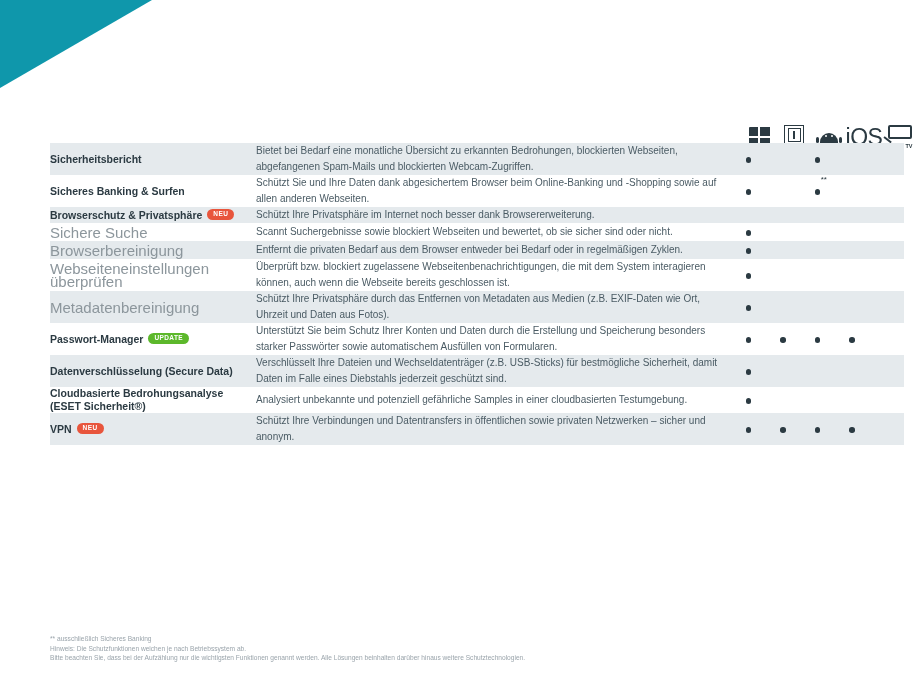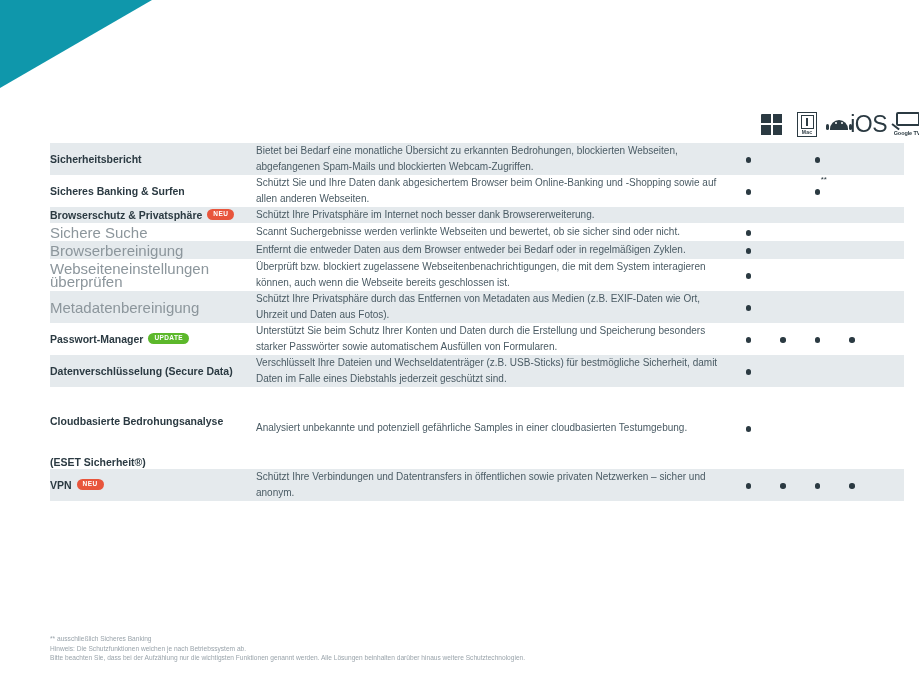--- a/index.html
+++ b/index.html
@@ -38,26 +38,26 @@
   
   #platform-header {
     position: absolute;
     left: 50px;
     top: 102px;
     width: 819px;
     height: 38px;
   }
   .plat-col {
     position: absolute;
-    top: 3px;
+    top: 16px;
     width: 46px;
     height: 38px;
     display: flex;
     align-items: center;
-    justify-content: flex-end;
+    justify-content: center;
   }
   .plat-col.c0 { left: 686px; }
   .plat-col.c1 { left: 721px; }
   .plat-col.c2 { left: 756px; }
   .plat-col.c3 { left: 791px; }
   .plat-col.c4 { left: 826px; }
 
   
   .ico-win {
     width: 21px; height: 21px;
@@ -202,21 +202,21 @@
     padding: 10px 10px 10px 4px;
     font-size: 10px;
     color: #4a5b64;
     line-height: 16px;
   }
   td.dot-cell {
     width: 34.6px;
     text-align: center;
   }
 
-  .name-line { display: block; margin-top: 28px; }
+  .name-line { display: block; }
   .name-inline { display: inline; }
 
   .badge {
     display: inline-block;
     vertical-align: middle;
     margin-left: 5px;
     padding: 1px 6px 1.5px;
     border-radius: 8px;
     color: #ffffff;
     font-size: 6.5px;
@@ -326,30 +326,30 @@
           <td class="name-cell"><span class="name-inline">Browserschutz &amp; Privatsphäre</span><span class="badge neu">NEU</span></td>
           <td class="desc-cell">Schützt Ihre Privatsphäre im Internet noch besser dank Browsererweiterung.</td>
           <td class="dot-cell"></td>
           <td class="dot-cell"></td>
           <td class="dot-cell"></td>
           <td class="dot-cell"></td>
           <td class="dot-cell"></td>
         </tr>
         <tr class="plain">
           <td class="name-cell sub"><span class="name-inline">Sichere Suche</span></td>
-          <td class="desc-cell">Scannt Suchergebnisse werden verlinkte Webseiten und bewertet, ob sie sicher sind oder nicht.</td>
+          <td class="desc-cell">Scannt Suchergebnisse sowie blockiert Webseiten und bewertet, ob sie sicher sind oder nicht.</td>
           <td class="dot-cell"><span class="dot-wrap"><span class="dot"></span></span></td>
           <td class="dot-cell"></td>
           <td class="dot-cell"></td>
           <td class="dot-cell"></td>
           <td class="dot-cell"></td>
         </tr>
         <tr class="stripe">
           <td class="name-cell sub"><span class="name-inline">Browserbereinigung</span></td>
-          <td class="desc-cell">Entfernt die entweder Daten aus dem Browser entweder bei Bedarf oder in regelmäßigen Zyklen.</td>
+          <td class="desc-cell">Entfernt die privaten Bedarf aus dem Browser entweder bei Bedarf oder in regelmäßigen Zyklen.</td>
           <td class="dot-cell"><span class="dot-wrap"><span class="dot"></span></span></td>
           <td class="dot-cell"></td>
           <td class="dot-cell"></td>
           <td class="dot-cell"></td>
           <td class="dot-cell"></td>
         </tr>
         <tr class="plain">
           <td class="name-cell sub"><span class="name-inline">Webseiteneinstellungen überprüfen</span></td>
           <td class="desc-cell">Überprüft bzw. blockiert zugelassene Webseitenbenachrichtigungen, die mit dem System interagieren können, auch wenn die Webseite bereits geschlossen ist.</td>
           <td class="dot-cell"><span class="dot-wrap"><span class="dot"></span></span></td>

